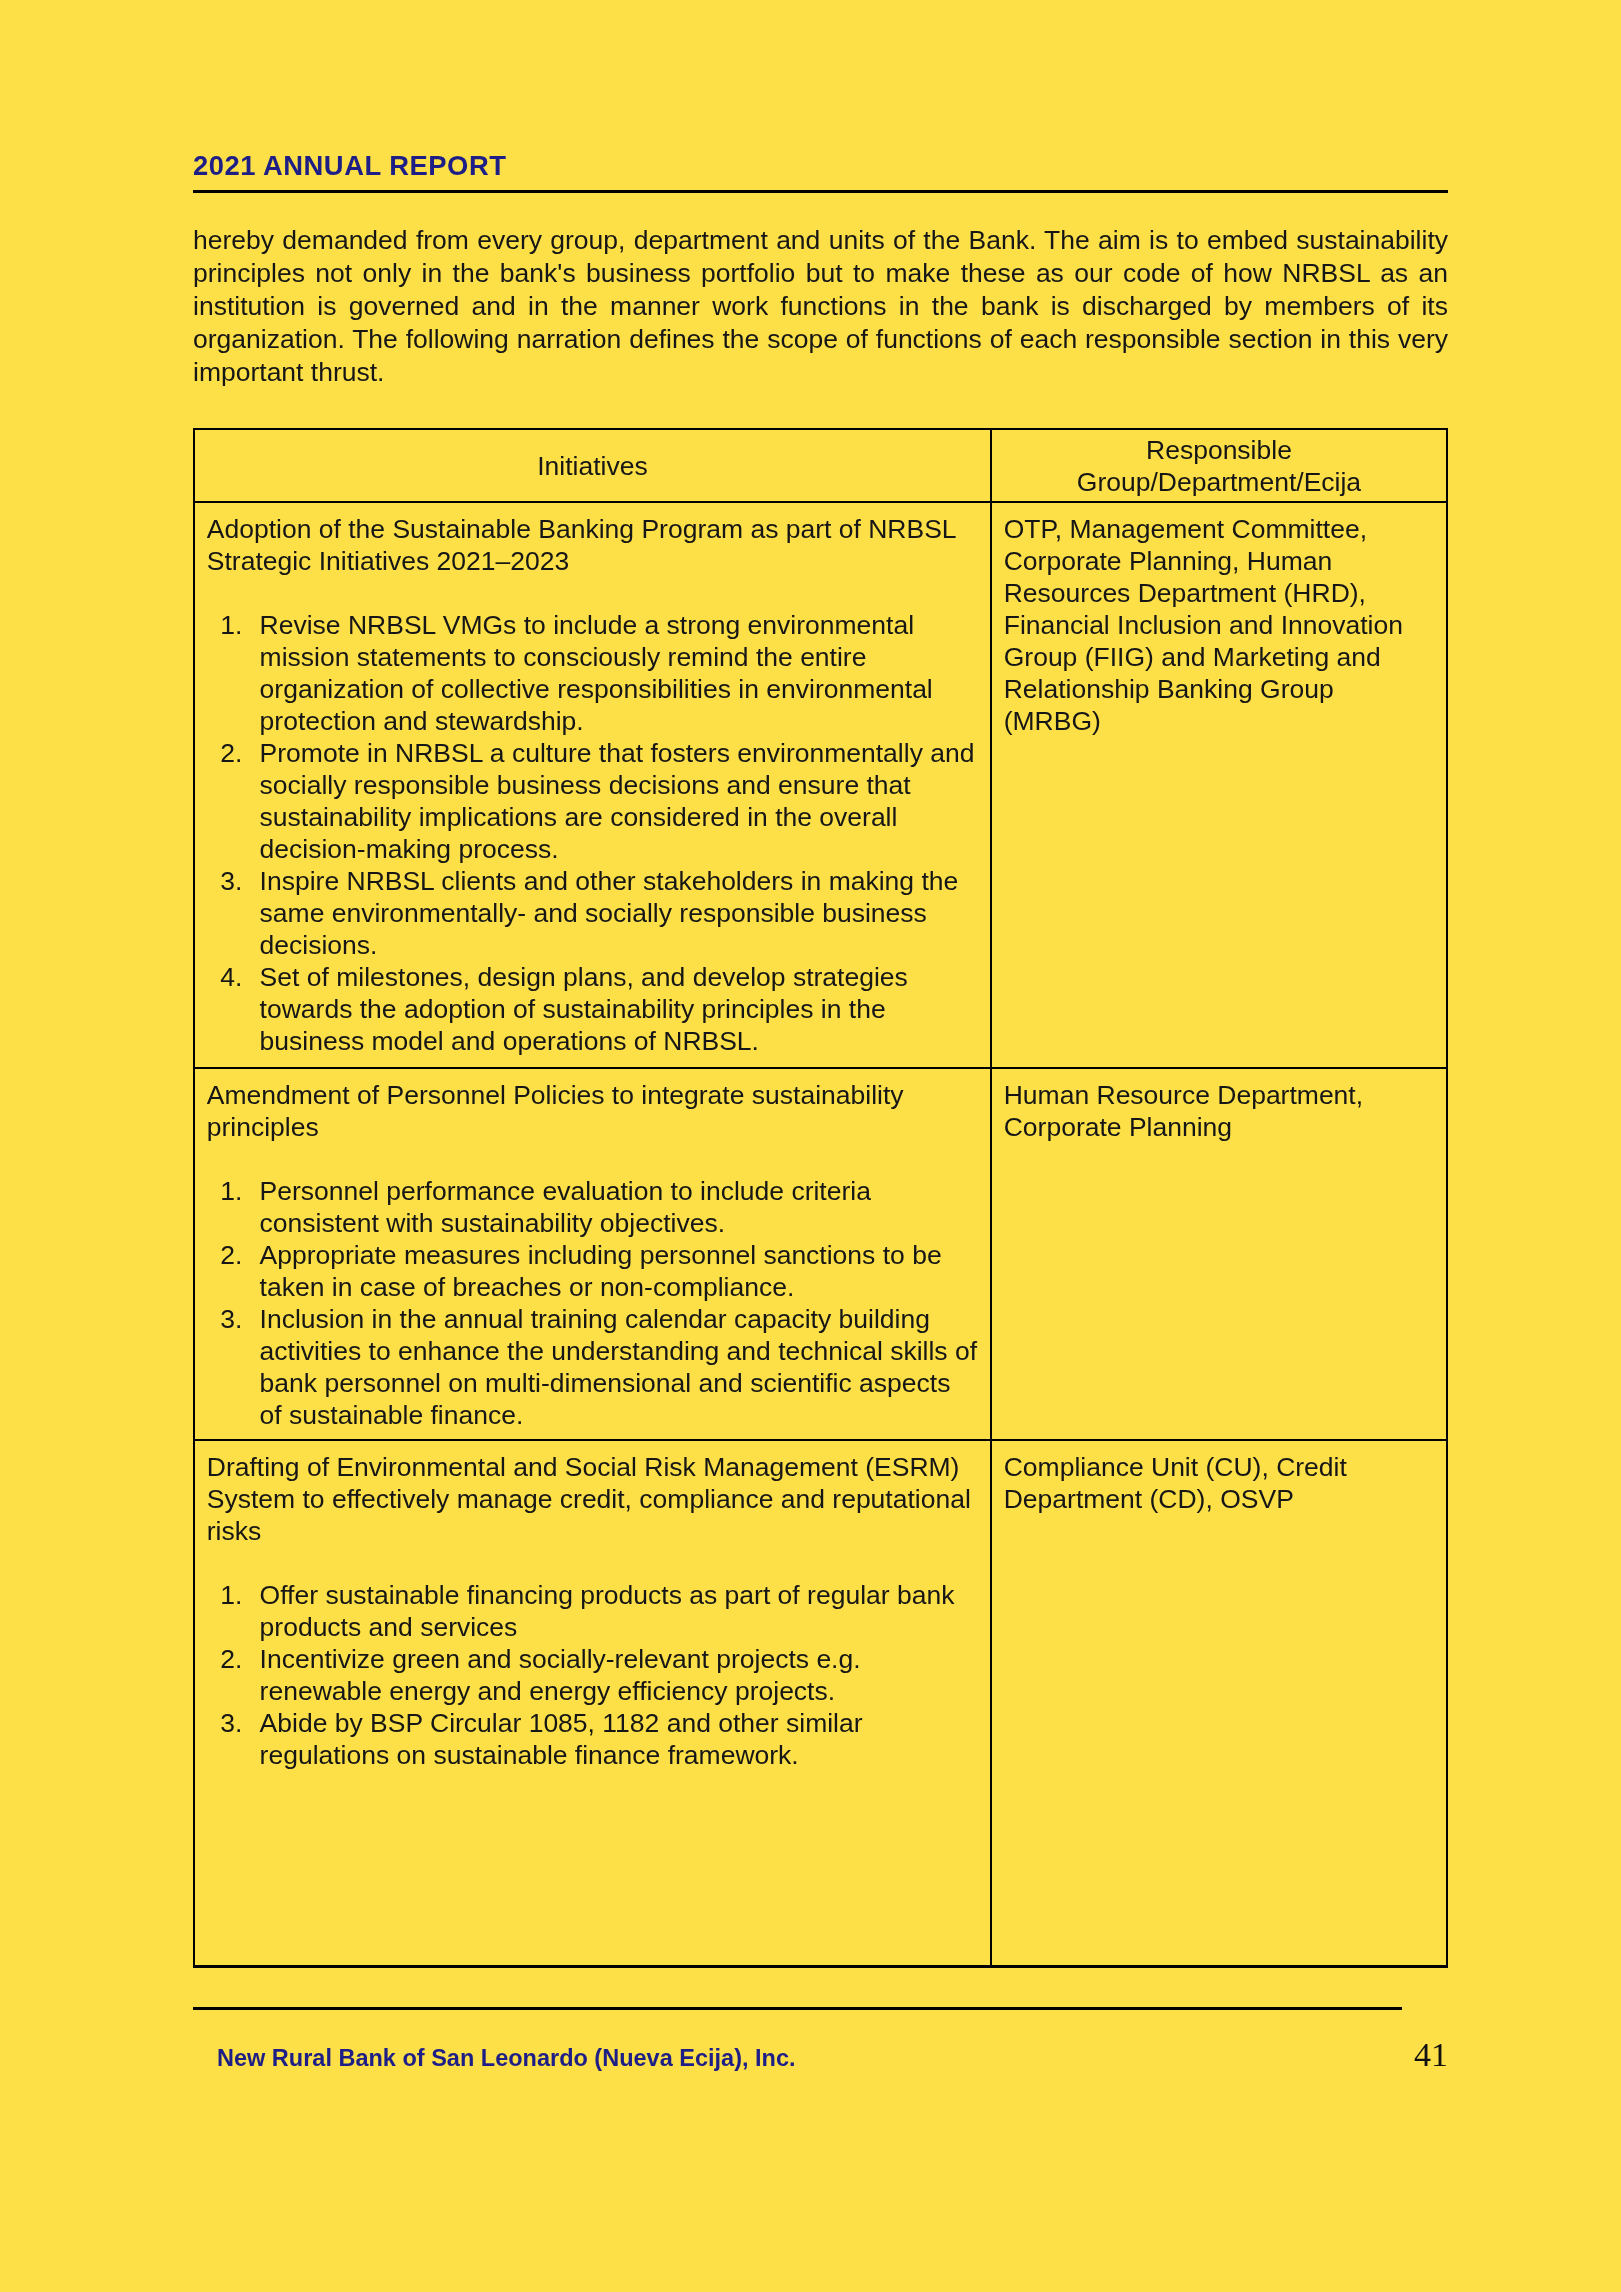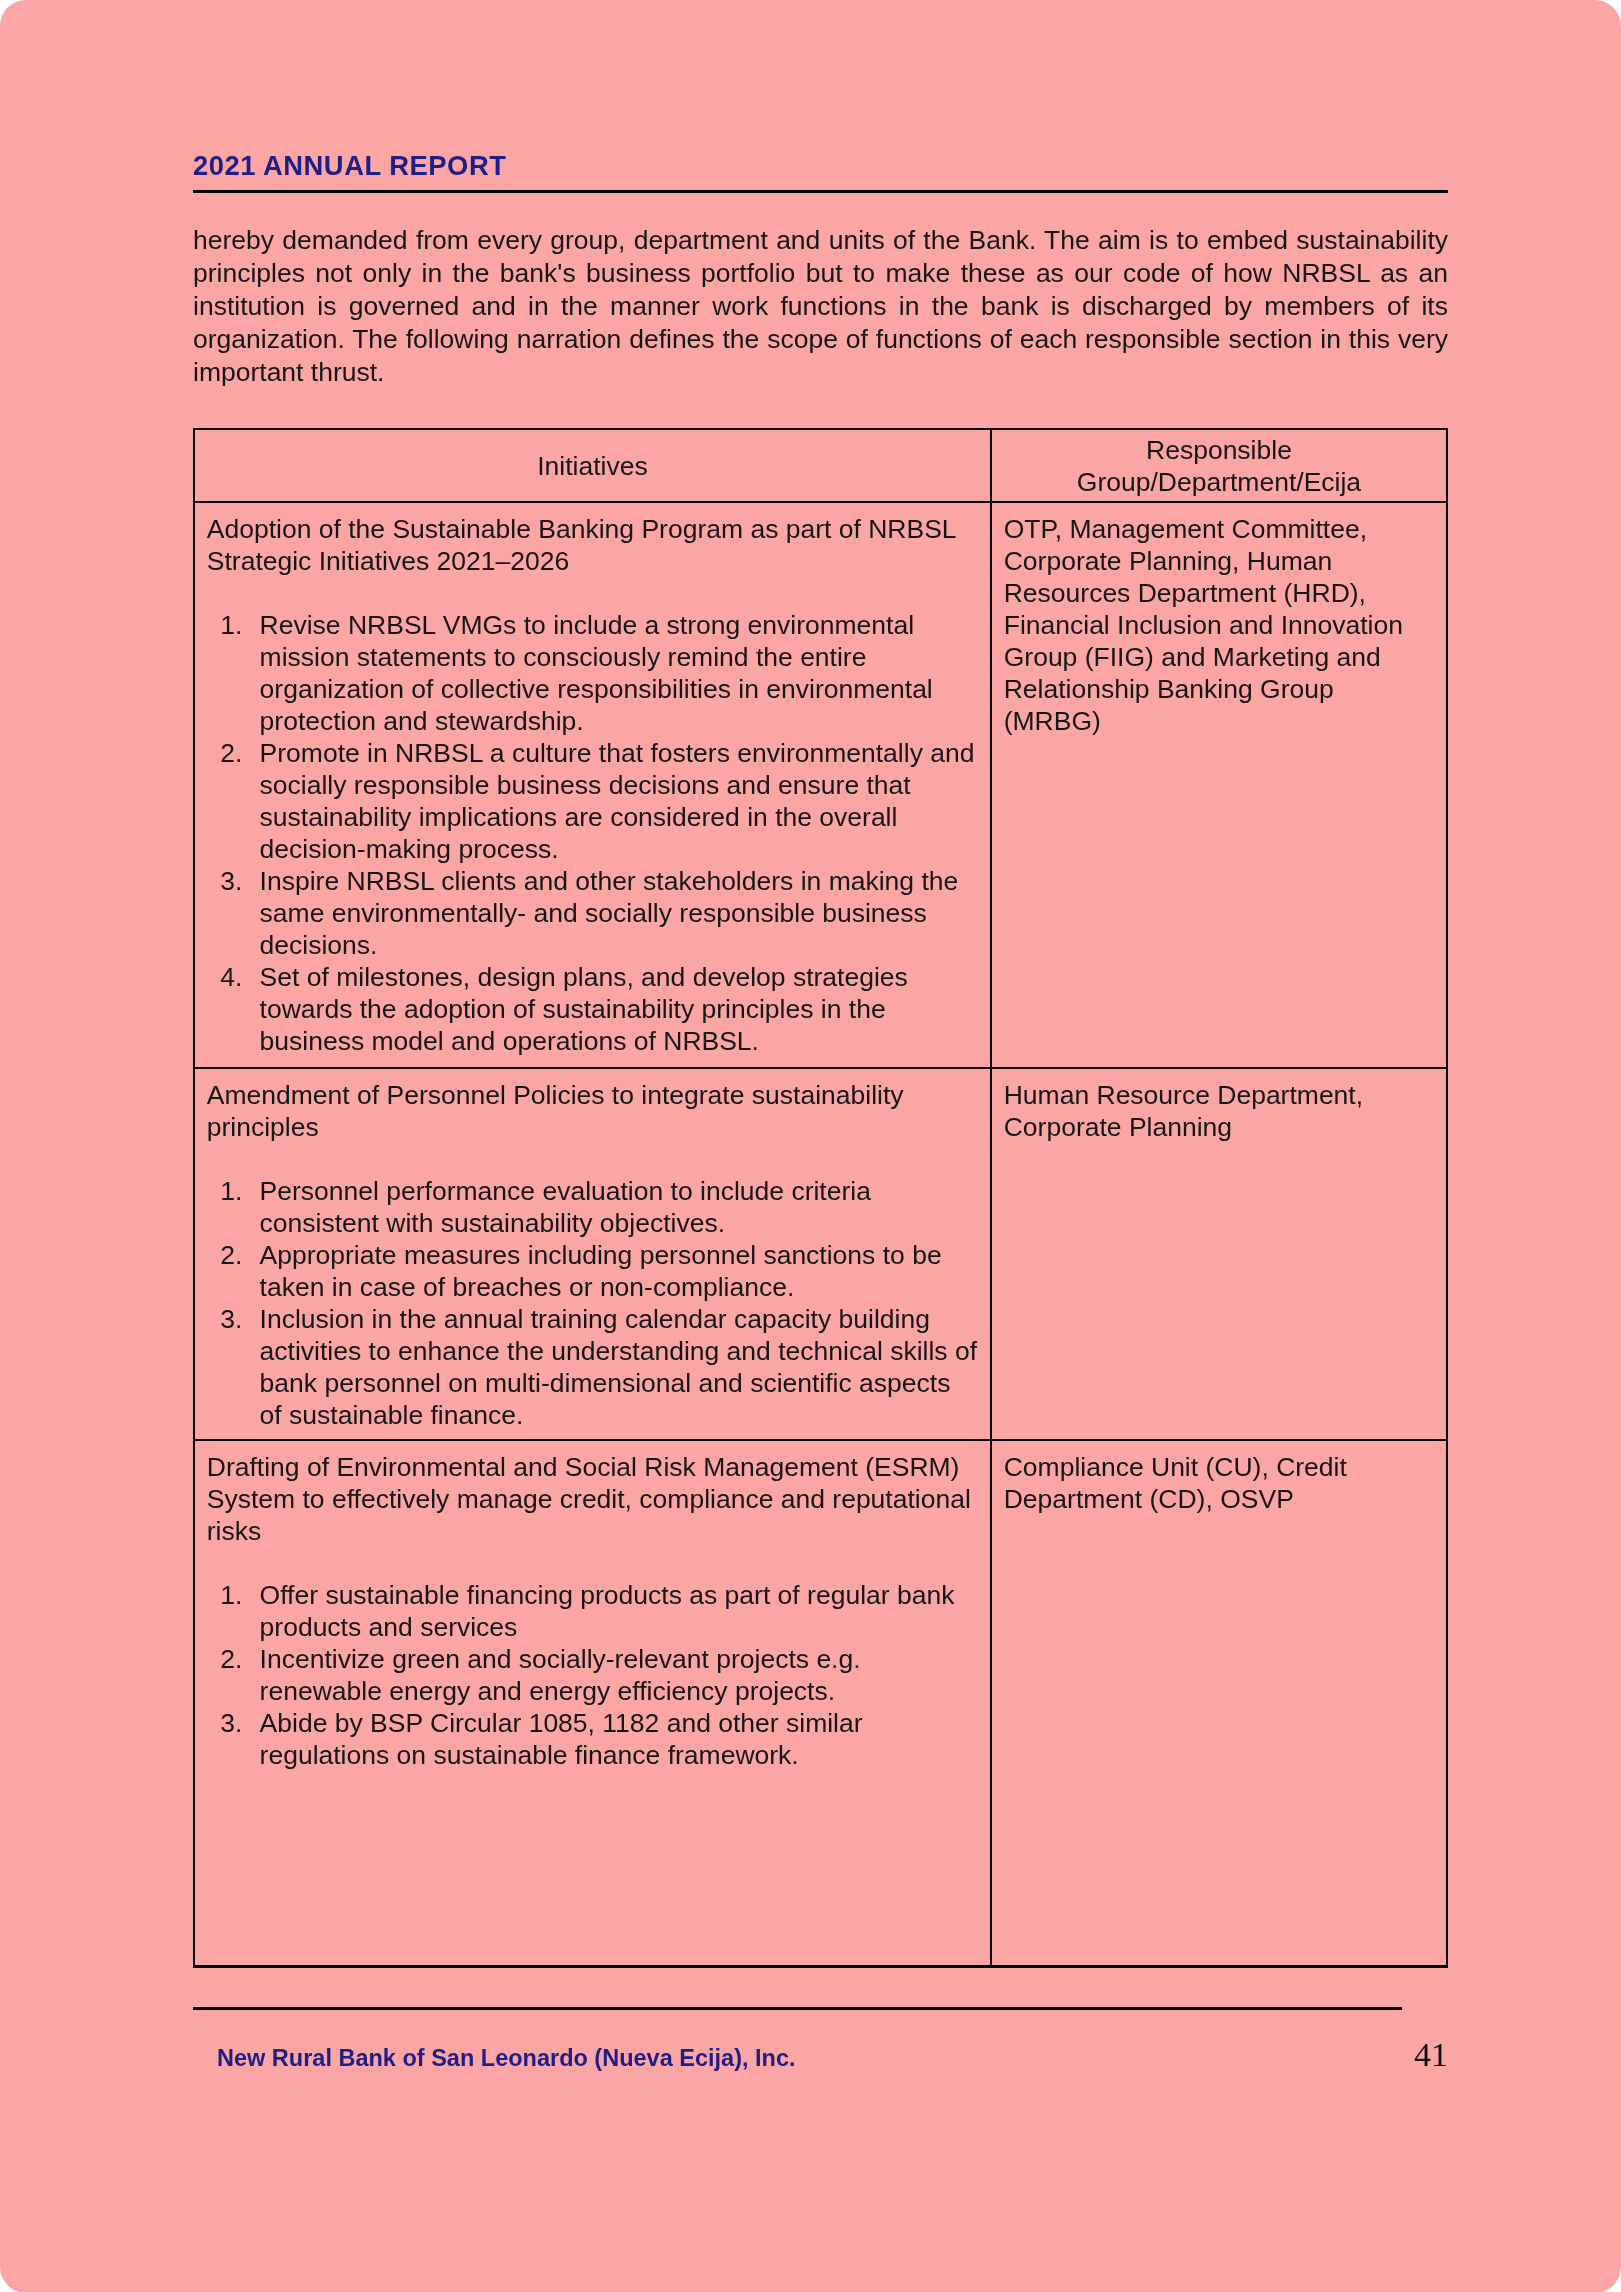--- a/index.html
+++ b/index.html
@@ -4,25 +4,24 @@
 <style>
   html, body {
     margin: 0;
     padding: 0;
     background: #ffffff;
   }
   .page {
     position: relative;
     width: 1621px;
     height: 2293px;
-    background: #fca5a5;
+    background: #fde047;
     font-family: "Liberation Sans", sans-serif;
     color: #1a1a1a;
     overflow: hidden;
-    border-radius: 26px;
   }
   .content {
     position: absolute;
     left: 193px;
     top: 0;
     width: 1255px;
   }
   .doc-title {
     margin: 149px 0 0 0;
     font-size: 27.4px;
@@ -132,21 +131,21 @@
       <thead>
         <tr>
           <th>Initiatives</th>
           <th>Responsible
 Group/Department/Ecija</th>
         </tr>
       </thead>
       <tbody id="rows">
       <tr>
         <td>
-          <p class="cell-intro">Adoption of the Sustainable Banking Program as part of NRBSL Strategic Initiatives 2021–2026</p>
+          <p class="cell-intro">Adoption of the Sustainable Banking Program as part of NRBSL Strategic Initiatives 2021–2023</p>
           <ol>
                 <li>Revise NRBSL VMGs to include a strong environmental mission statements to consciously remind the entire organization of collective responsibilities in environmental protection and stewardship.</li>
                 <li>Promote in NRBSL a culture that fosters environmentally and socially responsible business decisions and ensure that sustainability implications are considered in the overall decision-making process.</li>
                 <li>Inspire NRBSL clients and other stakeholders in making the same environmentally- and socially responsible business decisions.</li>
                 <li>Set of milestones, design plans, and develop strategies towards the adoption of sustainability principles in the business model and operations of NRBSL.</li>
               </ol>
         </td>
         <td>OTP, Management Committee, Corporate Planning, Human Resources Department (HRD), Financial Inclusion and Innovation Group (FIIG) and Marketing and Relationship Banking Group (MRBG)</td>
       </tr>
 

